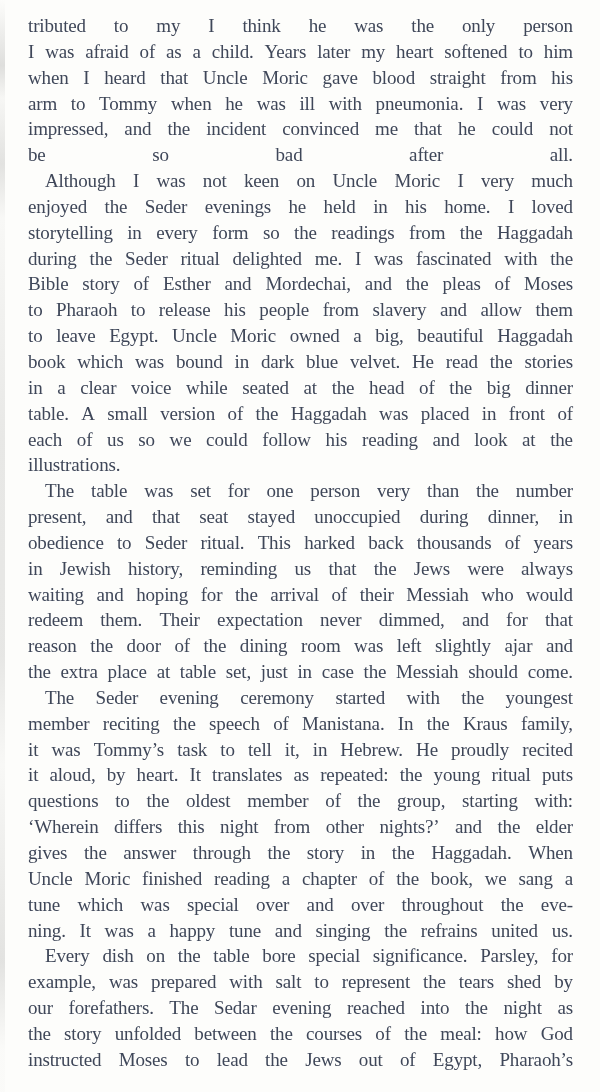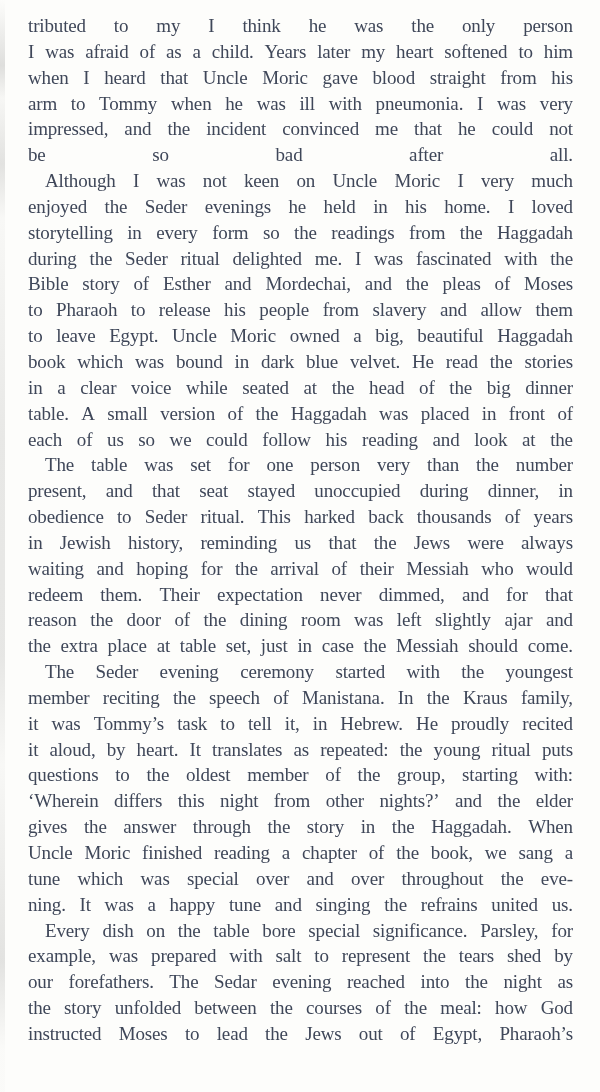--- a/index.html
+++ b/index.html
@@ -287,20 +287,23 @@
         <span>we</span>
         <span>could</span>
         <span>follow</span>
         <span>his</span>
         <span>reading</span>
         <span>and</span>
         <span>look</span>
         <span>at</span>
         <span>the</span>
       </div>
+      <div class="line last">
+        <span>illustrations.</span>
+      </div>
     </div>
     <div class="para">
       <div class="line indent">
         <span>The</span>
         <span>table</span>
         <span>was</span>
         <span>set</span>
         <span>for</span>
         <span>one</span>
         <span>person</span>

